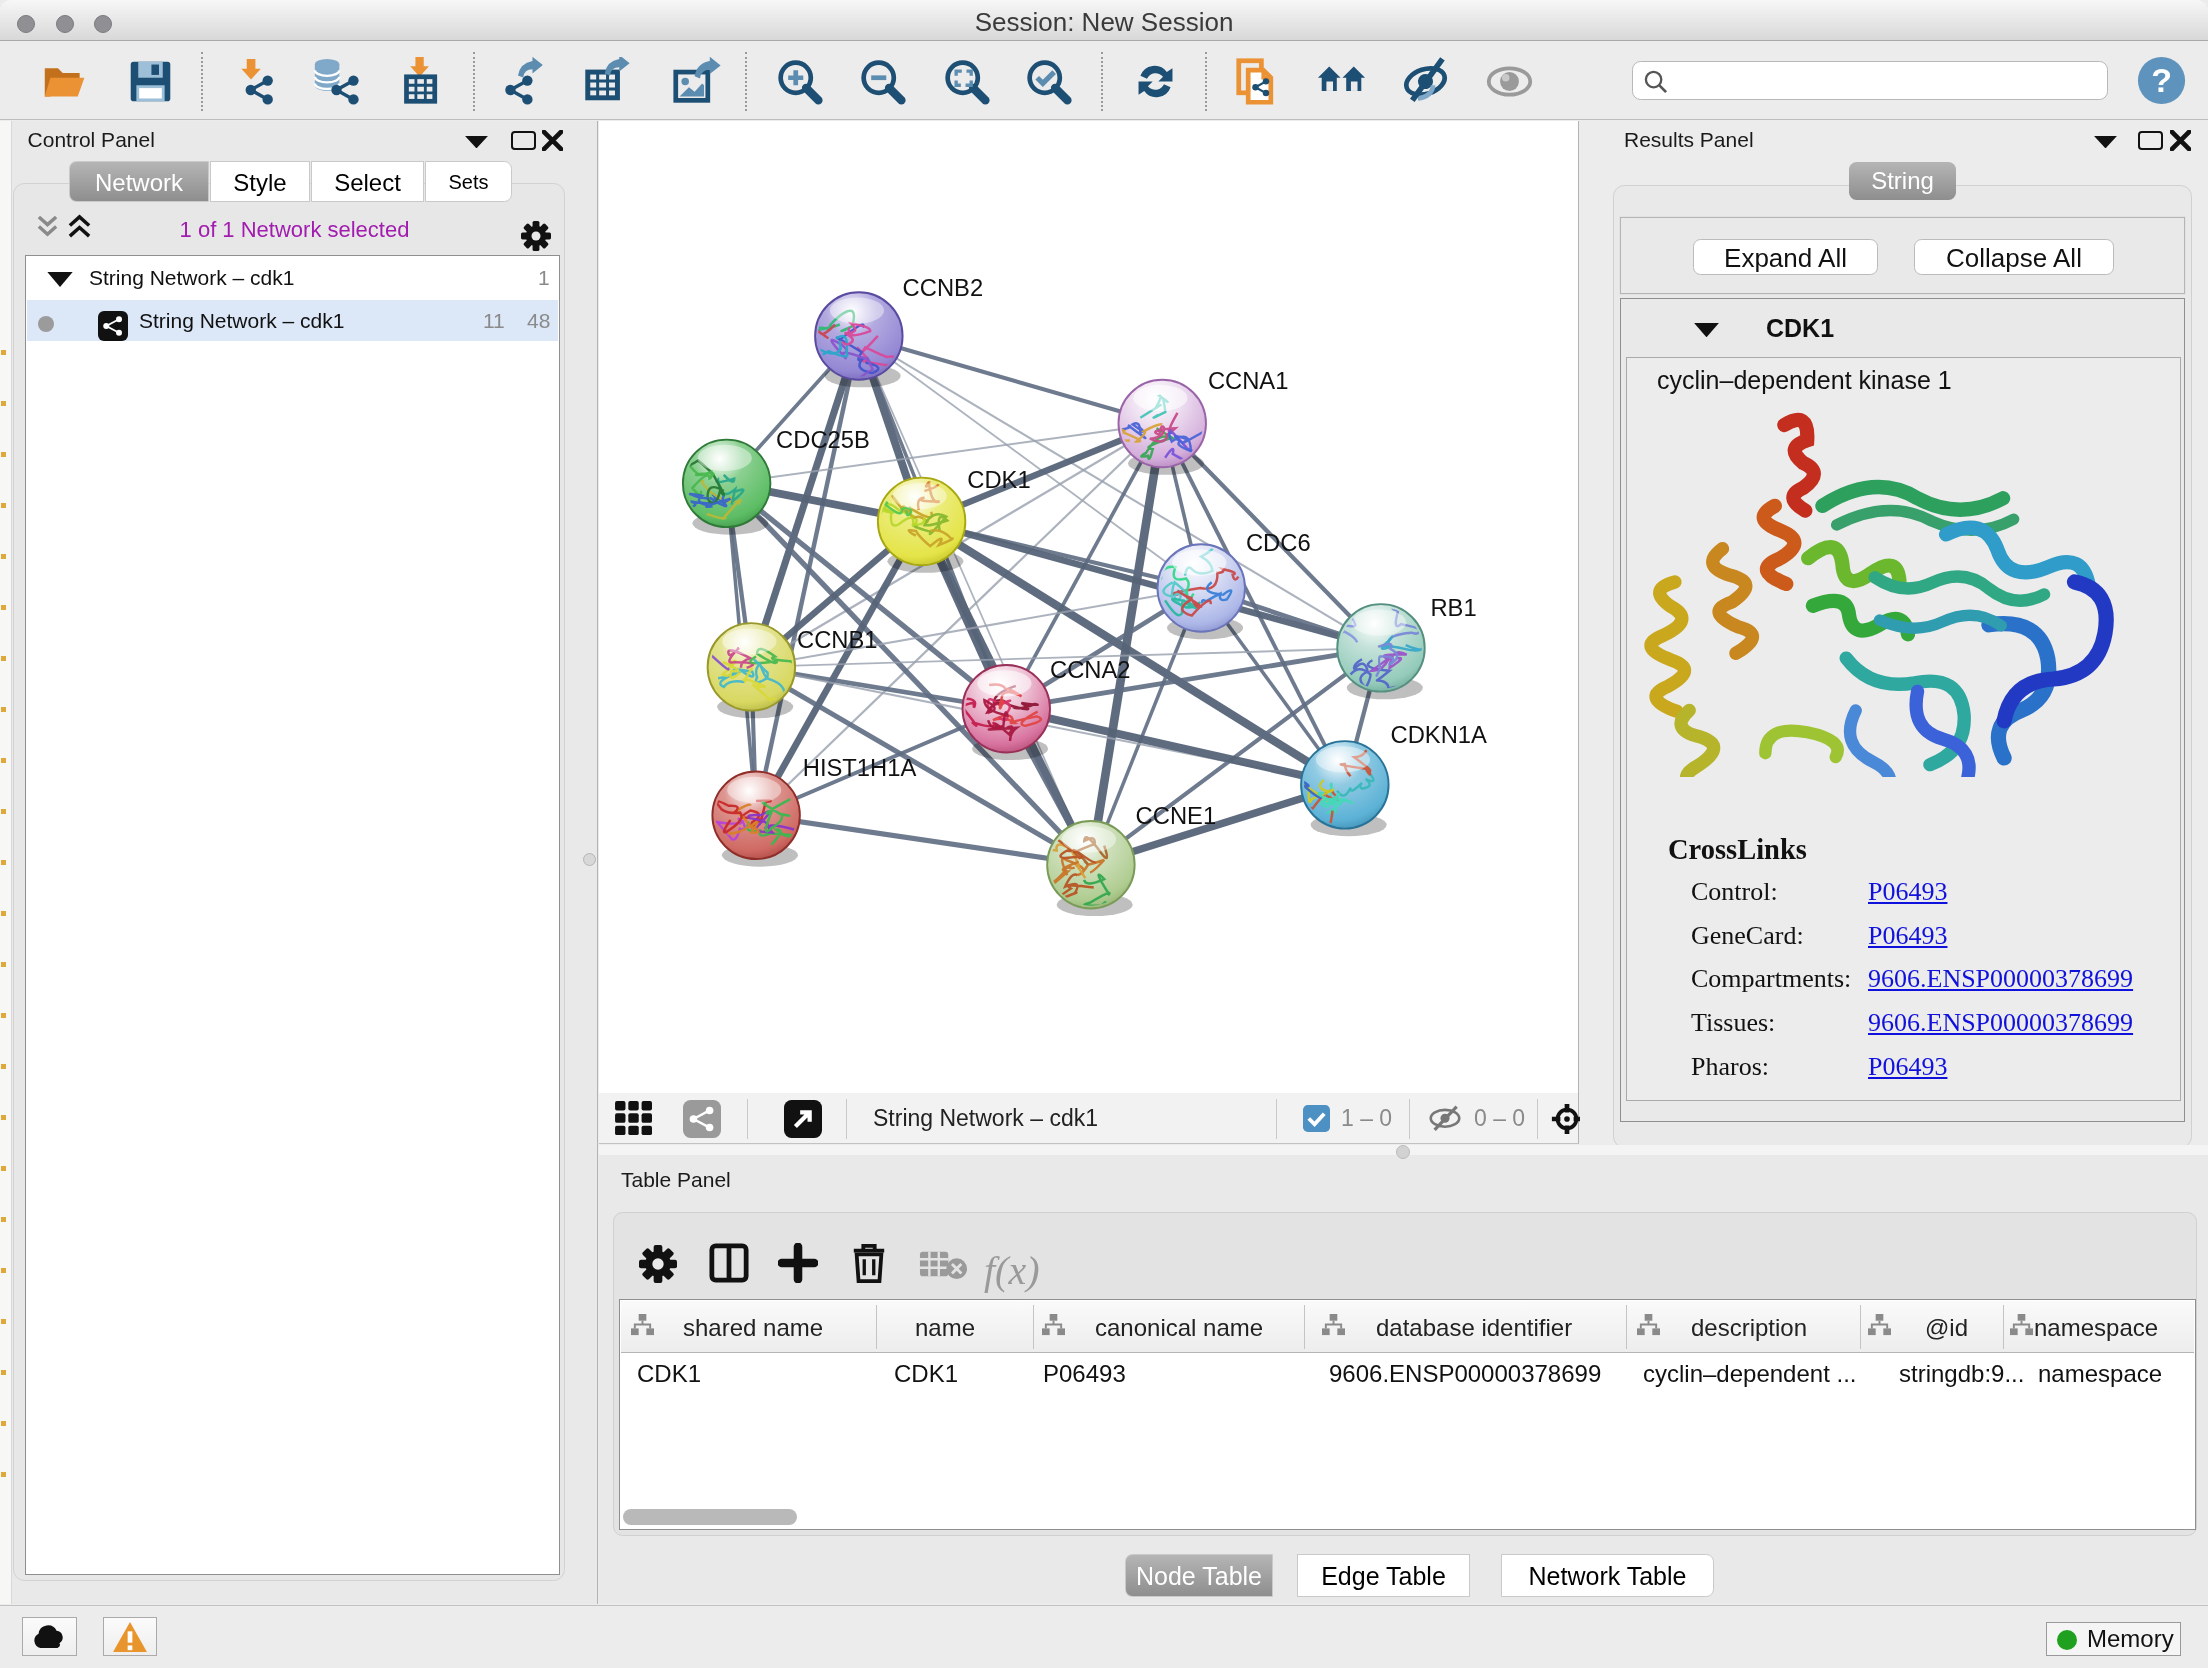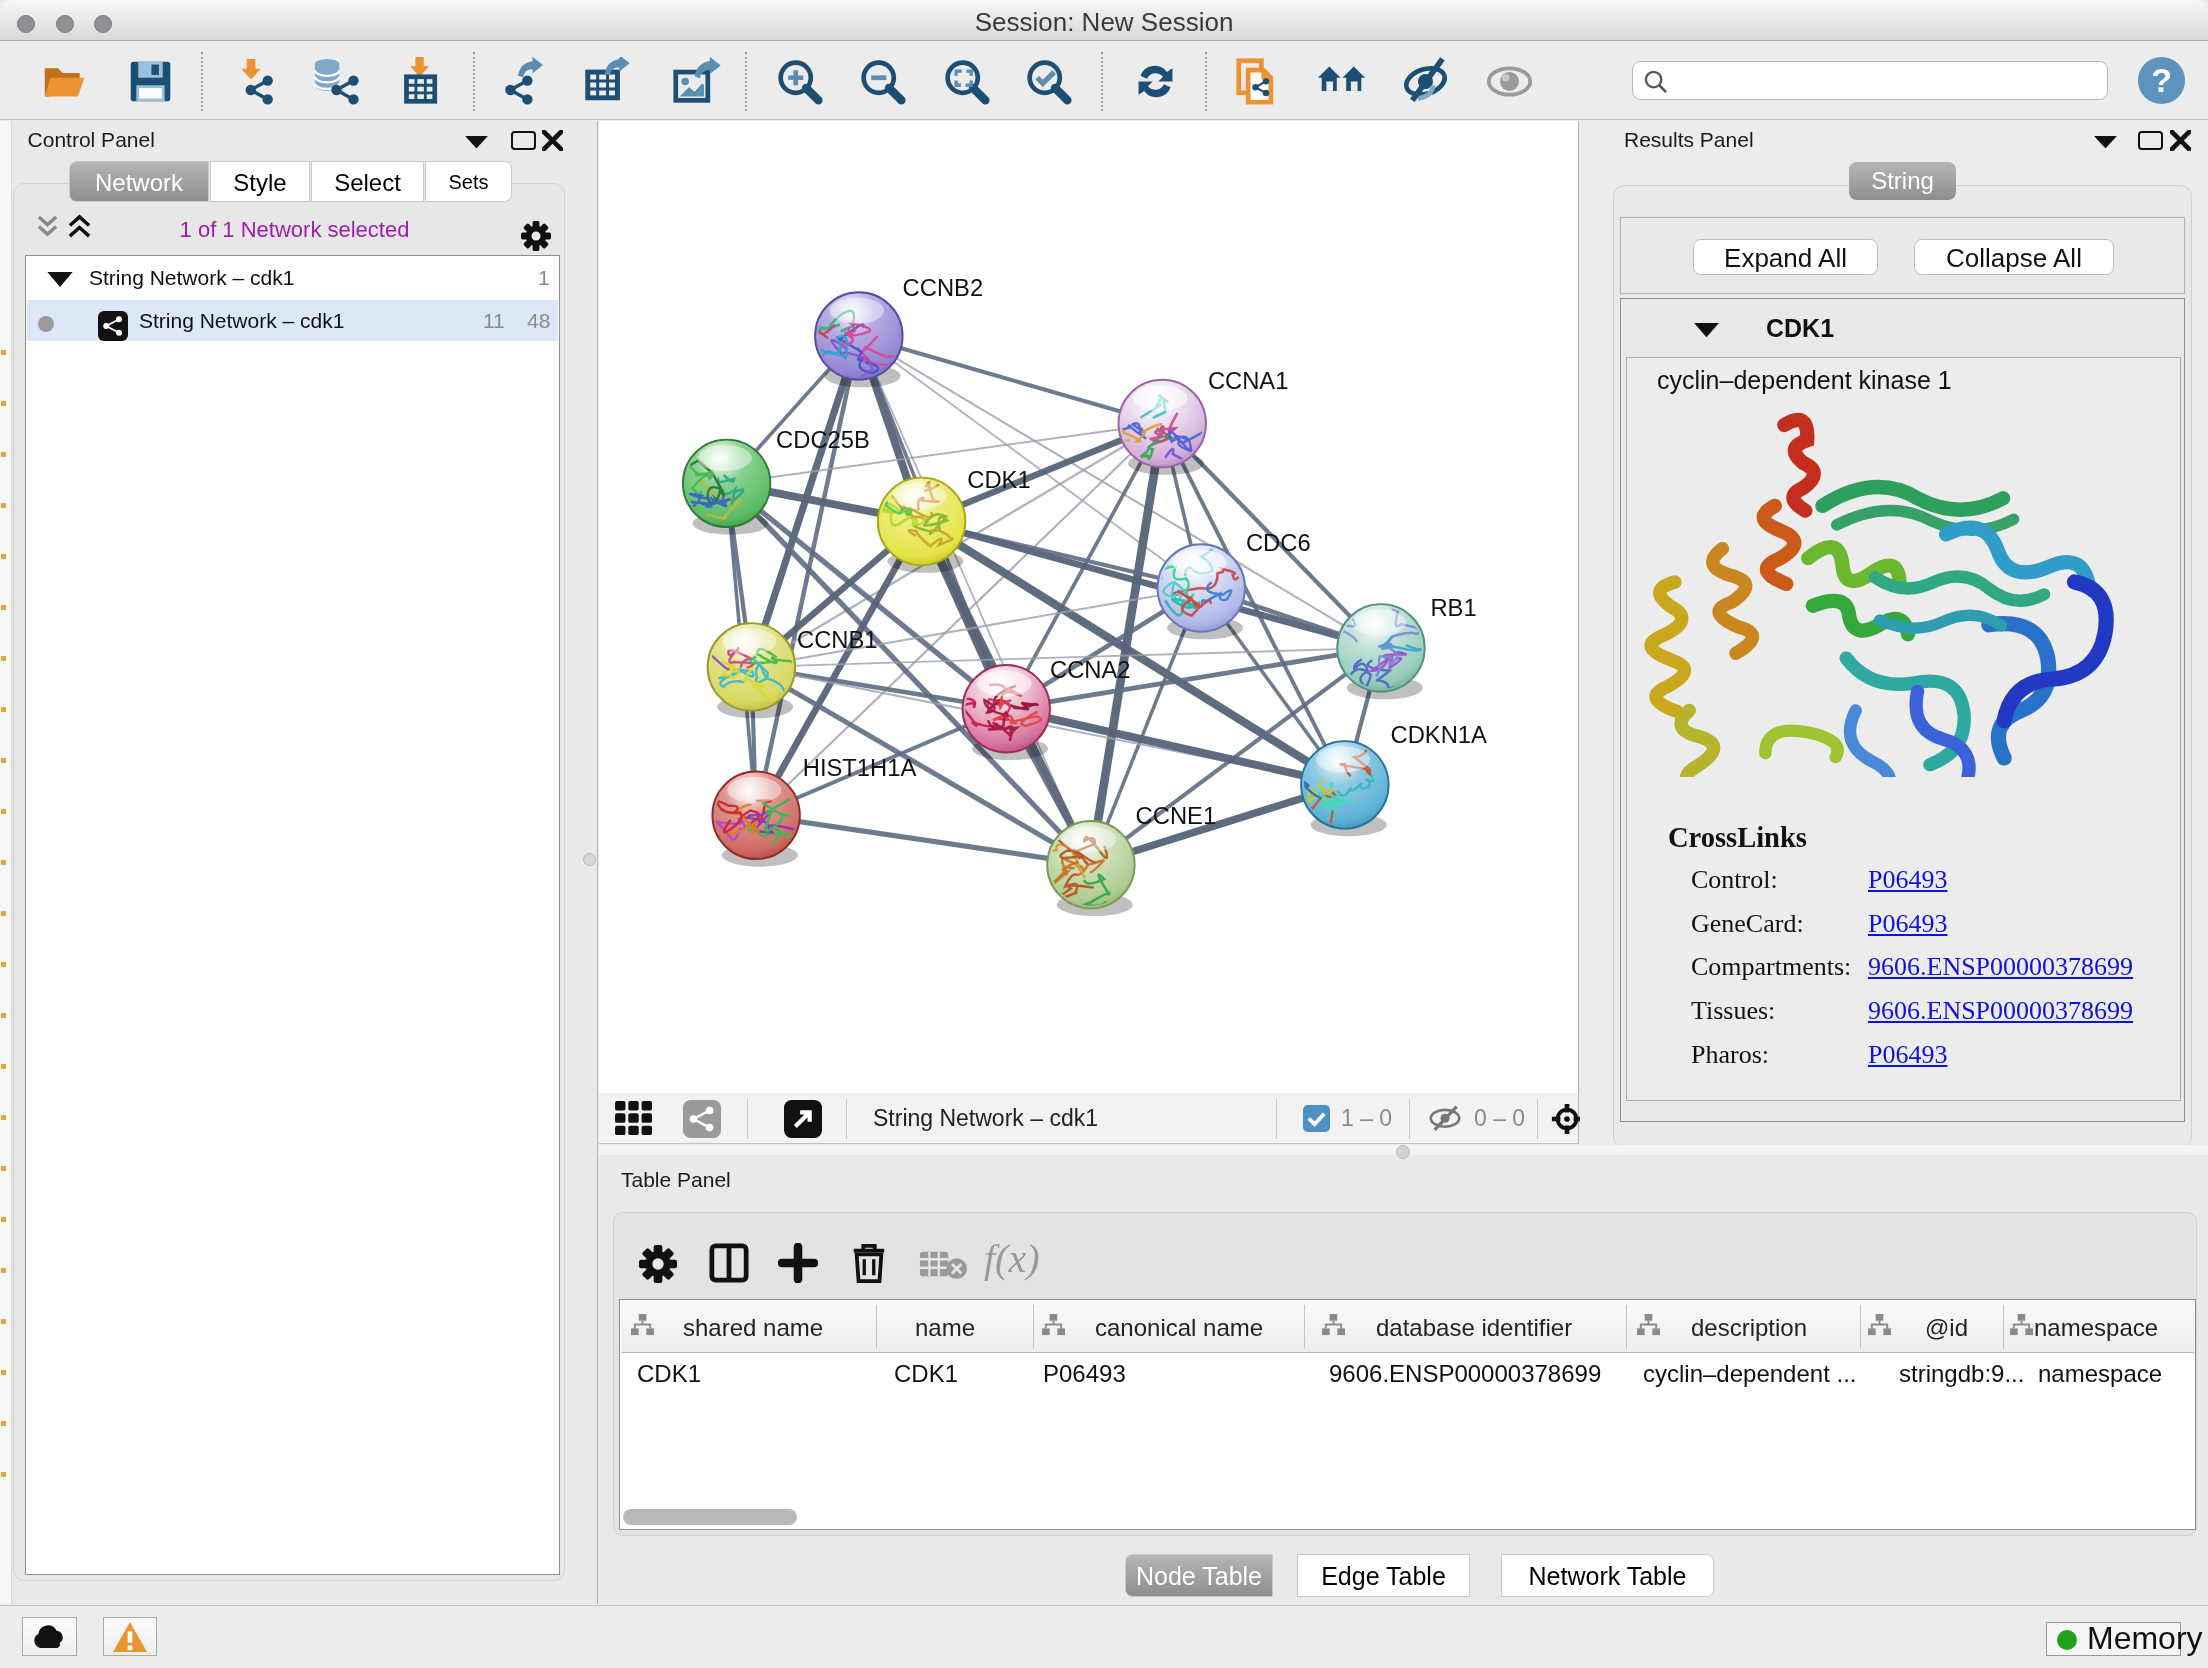--- a/index.html
+++ b/index.html
@@ -9,21 +9,21 @@
 #title { position:absolute; top:6.7px; left:0; width:2208px; text-align:center; font-size:26px; color:#3a3a3a; }
 #toolbar { left:0; top:42px; width:2208px; height:78px; background:#ececec; border-bottom:1px solid #bdbdbd; }
 .tsep { position:absolute; top:9.5px; height:59px; width:0; border-left:2.9px dotted #9a9a9a; }
 #searchbox { position:absolute; left:1632px; top:19px; width:476px; height:39px; background:#fff; border:1.9px solid #b8b8b8; border-radius:8.6px; }
 .panelhead { font-size:21px; color:#1a1a1a; }
 .tabsel { background:linear-gradient(#b5b5b5,#8e8e8e); color:#fff; }
 .tabun { background:#fff; color:#000; }
 #cp-list { position:absolute; left:25px; top:134px; width:535px; height:1320px; background:#fff; border:1.9px solid #8f8f8f; }
 .gray { color:#8a8a8a; }
 a.lk { color:#1111dd; text-decoration:underline; }
-.serif { font-family:"Liberation Serif", serif; }
+.serif { font-family:"Liberation Serif", serif;margin-top:12px; }
 </style></head><body>
 <div id="win">
 <div id="titlebar" class="abs">
       <div class="tl" style="left:17px"></div>
       <div class="tl" style="left:56px"></div>
       <div class="tl" style="left:94px"></div>
       <div id="title">Session: New Session</div>
     </div>
 <div id="toolbar" class="abs">
       <svg class="abs" style="left:41px;top:15px" width="49" height="49" viewBox="0 0 52 52">
@@ -729,16 +729,16 @@
       <div class="abs" style="left:22px;top:11.4px;width:55px;height:39px;background:linear-gradient(#fbfbfb,#eee);border:1.9px solid #aaa"></div>
       <svg class="abs" style="left:31px;top:19px" width="36" height="25" viewBox="0 0 38 26">
         <path d="M10 24 a8 8 0 0 1 -2 -15 a10 10 0 0 1 19 -3 a7 7 0 0 1 3 13 q2 3 -2 5 z" fill="#111"></path>
       </svg>
       <div class="abs" style="left:103px;top:11.4px;width:54px;height:39px;background:linear-gradient(#fbfbfb,#eee);border:1.9px solid #aaa"></div>
       <svg class="abs" style="left:112px;top:15px" width="36" height="32" viewBox="0 0 38 34">
         <path d="M19 1 L37 33 H1 Z" fill="#e8952d"></path>
         <rect x="16.5" y="11" width="5" height="12" fill="#fff"></rect>
         <rect x="16.5" y="26" width="5" height="5" fill="#fff"></rect>
       </svg>
-      <div class="abs" style="left:2046px;top:16px;width:135px;height:34px;background:#f5f5f5;border:1.9px solid #999;font-size:32px;color:#111;text-align:left;line-height:31px;padding-left:40px">Memory</div>
+      <div class="abs" style="left:2046px;top:16px;width:135px;height:34px;background:#f5f5f5;border:1.9px solid #999;font-size:24px;color:#111;text-align:left;line-height:31px;padding-left:40px">Memory</div>
       <div class="abs" style="left:2057px;top:24px;width:20px;height:20px;border-radius:50%;background:#1fa01f"></div>
     </div>
 </div>
 
 </body></html>

